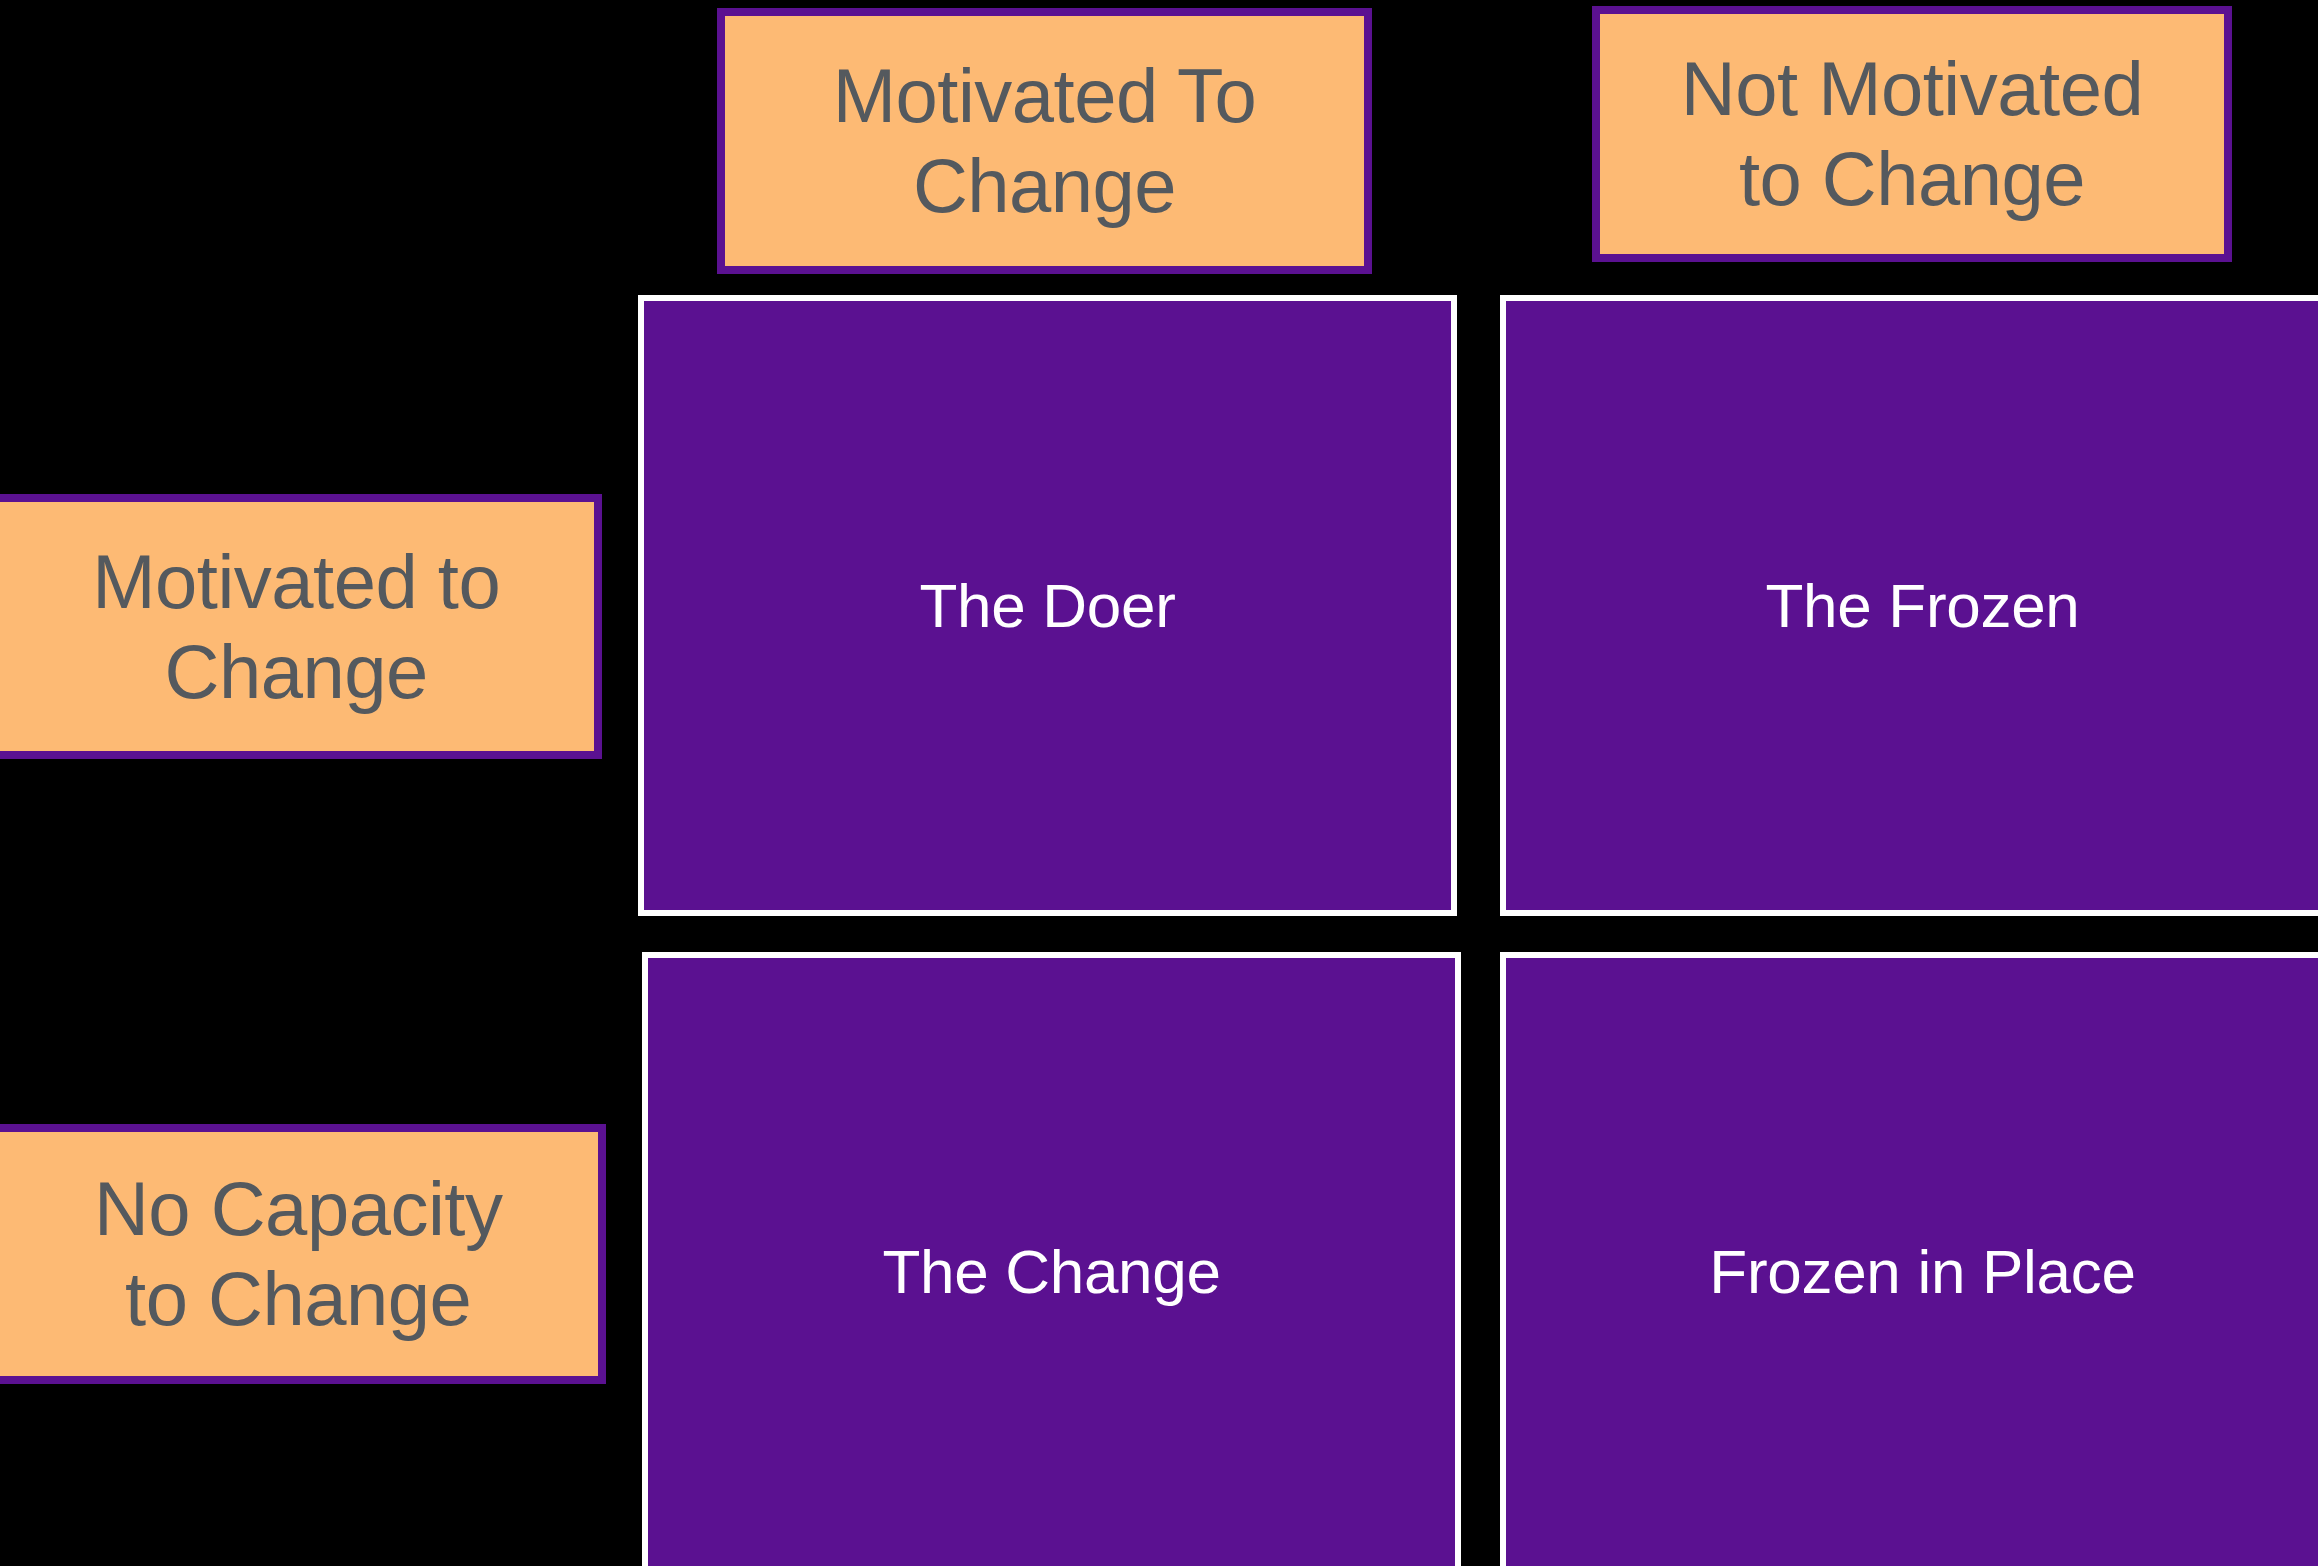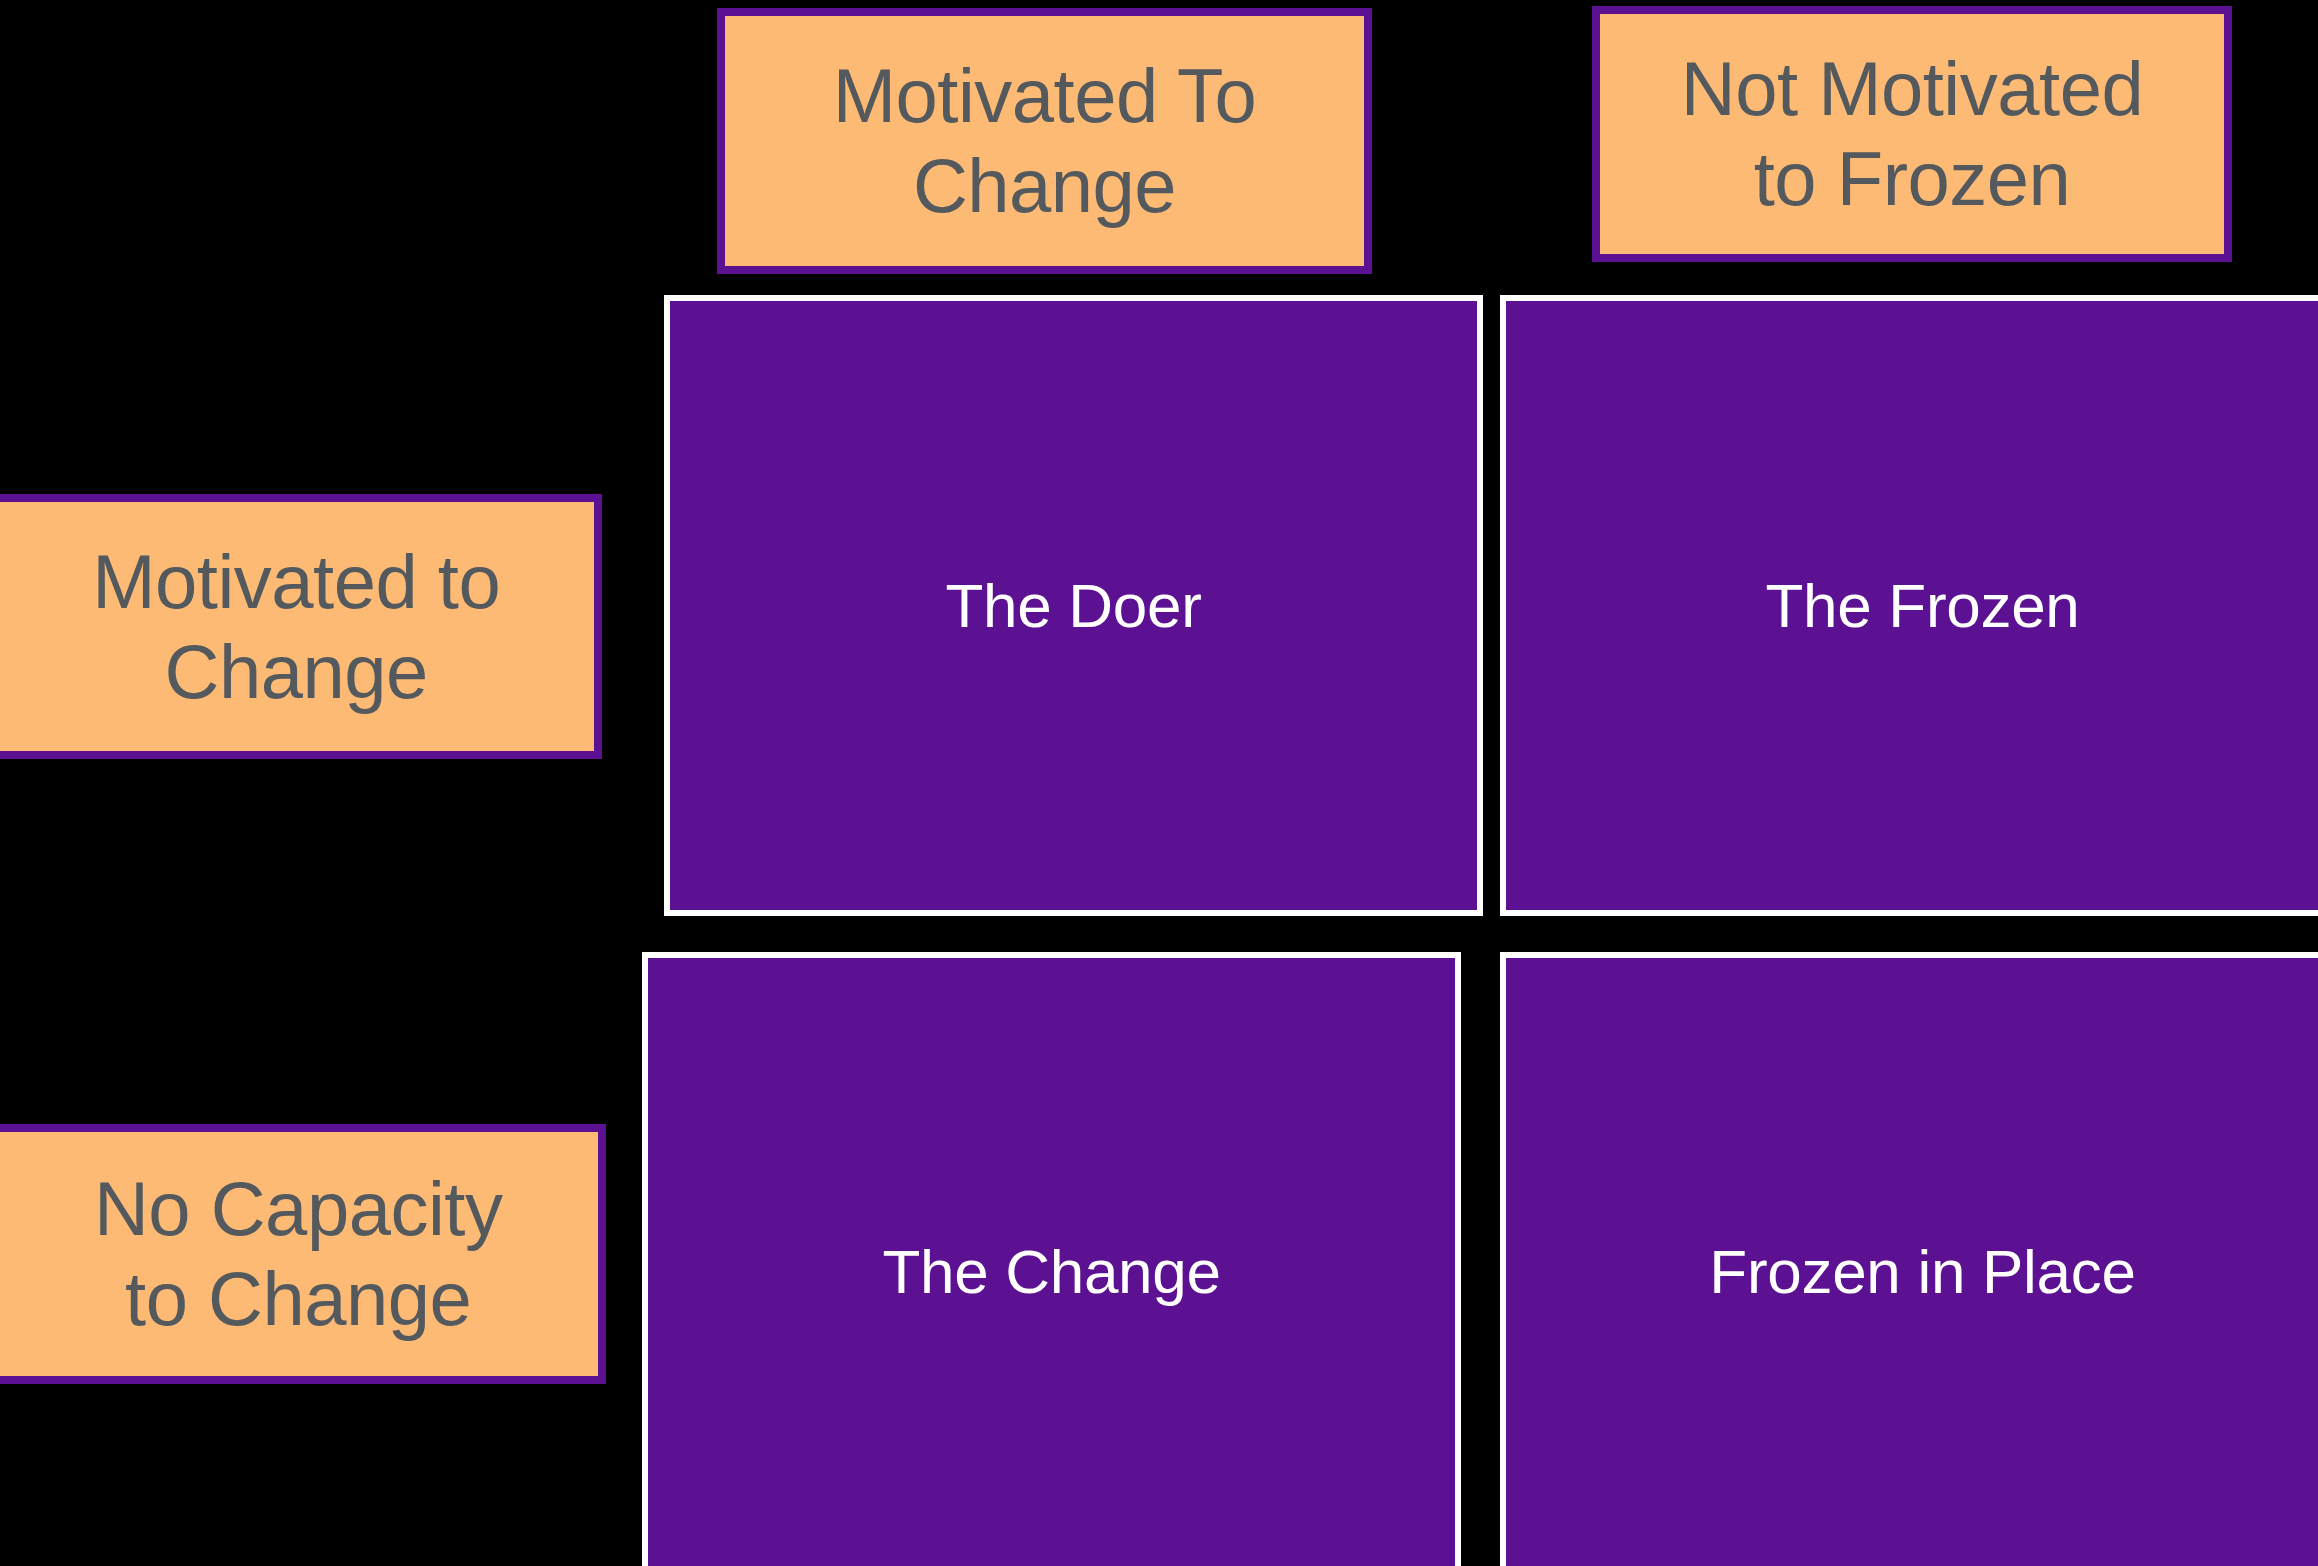--- a/index.html
+++ b/index.html
@@ -81,21 +81,21 @@
   .quadrant .quadrant-text {
     color: #FFFFFF;
     font-size: 62px;
     line-height: 1.15;
     font-weight: 400;
     text-align: center;
     letter-spacing: -0.3px;
   }
 
   #quadrant-doer {
-    left: 664px;
+    left: 638px;
     top: 295px;
     width: 819px;
     height: 621px;
   }
   #quadrant-coaster {
     left: 1500px;
     top: 295px;
     width: 839px;
     height: 621px;
     border-right: none;
@@ -121,21 +121,21 @@
 
 <div id="matrix-root">
 
   <div class="label-box" id="col-header-motivated">
     <span class="label-text">Motivated To
 Change</span>
   </div>
 
   <div class="label-box" id="col-header-not-motivated">
     <span class="label-text">Not Motivated
-to Frozen</span>
+to Change</span>
   </div>
 
   <div class="label-box" id="row-header-capacity">
     <span class="label-text">Motivated to
 Change</span>
   </div>
 
   <div class="label-box" id="row-header-no-capacity">
     <span class="label-text">No Capacity
 to Change</span>

